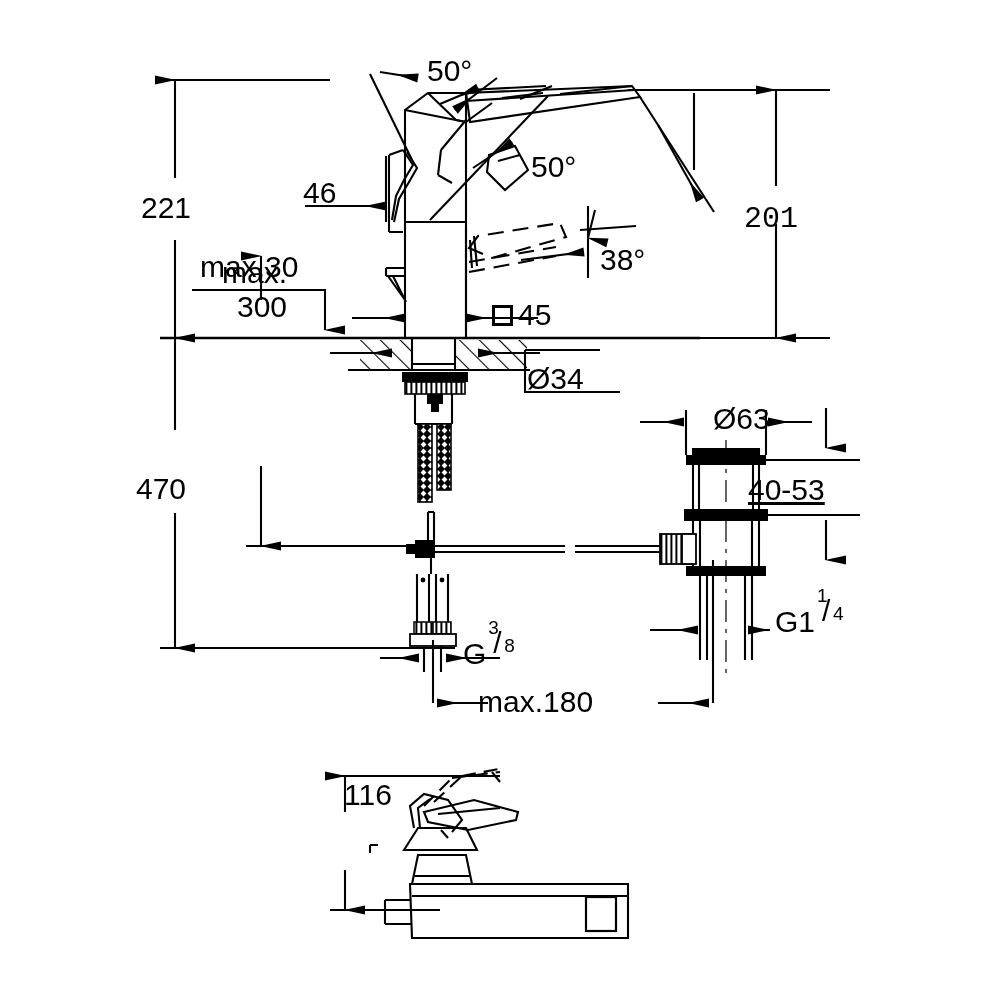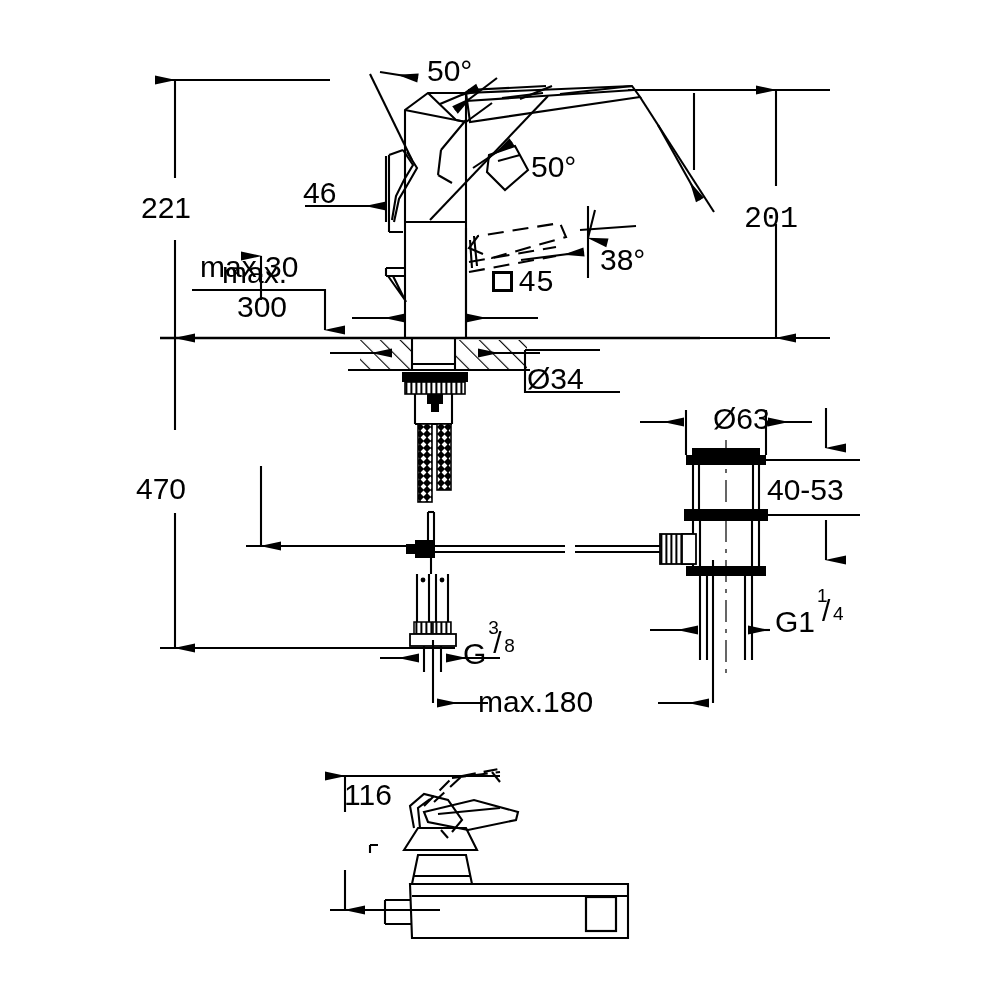--- a/index.html
+++ b/index.html
@@ -364,34 +364,34 @@
   <div class="dimtext" style="left:427px; top:56px;">50°</div>
 
   <div class="dimtext" style="left:531px; top:152px;">50°</div>
 
   <div class="dimtext" style="left:600px; top:245px;">38°</div>
 
   <div class="dimtext" style="left:744px; top:204px;font-family:Liberation Mono, monospace;">201</div>
 
   <div class="dimtext" style="left:200px; top:252px;">max.30</div>
 
-  <div class="dimtext" style="left:492px; top:268px;font-family:Liberation Mono, monospace;">
+  <div class="dimtext" style="left:492px; top:300px;">
     <span class="sqsym"></span><span>45</span>
   </div>
 
   <div class="dimtext" style="left:527px; top:364px;">Ø34</div>
 
   <div class="dimtext two-line" style="left:222px; top:256px; text-align:right;">max.
 300</div>
 
   <div class="dimtext" style="left:136px; top:474px;">470</div>
 
   <div class="dimtext" style="left:681px; top:404px;margin-left:32px;">Ø63</div>
 
-  <div class="dimtext" style="left:767px; top:475px;">40-53</div>
+  <div class="dimtext" style="left:748px; top:475px;text-decoration:underline;">40-53</div>
 
   <div class="dimtext" style="left:775px; top:598px;">
     <span>G1</span><span class="frac"><span class="num">1</span><span class="sl">/</span><span class="den">4</span></span>
   </div>
 
   <div class="dimtext" style="left:463px; top:630px;">
     <span>G</span><span class="frac"><span class="num">3</span><span class="sl">/</span><span class="den">8</span></span>
   </div>
 
   <div class="dimtext" style="left:478px; top:687px;">max.180</div>

